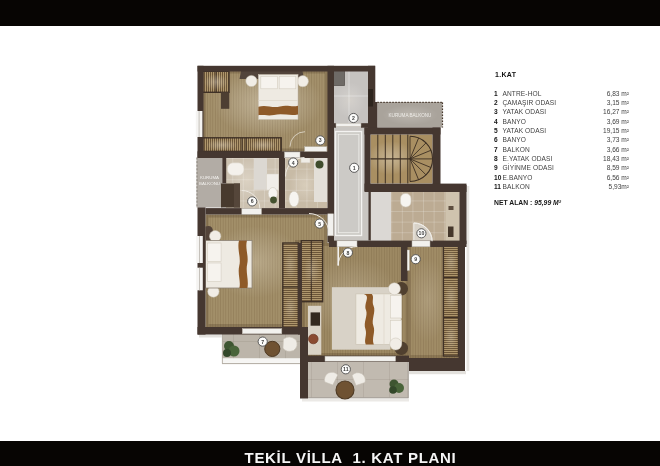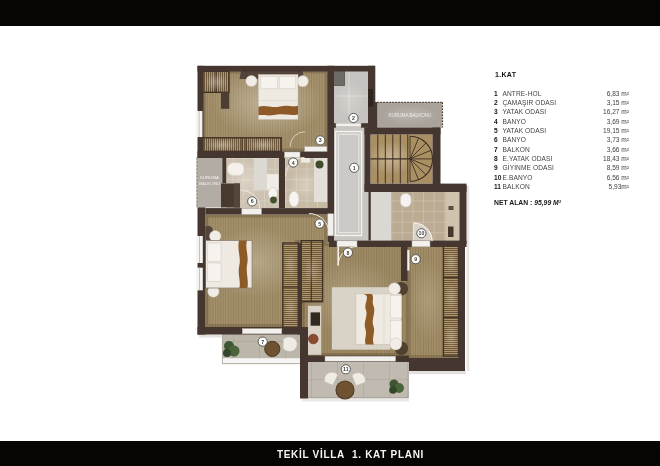--- a/index.html
+++ b/index.html
@@ -12,21 +12,21 @@
   .row .no{position:absolute;left:0;top:0;font-weight:bold;color:#141414;}
   .row .vl{position:absolute;right:0;top:0;}
 </style>
 </head>
 <body>
 
 <div class="bar" style="top:0;height:26px;"></div>
 
 <div class="bar" style="top:440.5px;height:25.5px;"></div>
 
-<div style="position:absolute;top:449px;left:0;width:660px;text-align:center;padding-left:41px;box-sizing:border-box;color:#f5f5f5;font-weight:bold;font-size:10px;letter-spacing:0.7px;">TEKİL VİLLA&nbsp; 1. KAT PLANI</div>
+<div style="position:absolute;top:449px;left:0;width:660px;text-align:center;padding-left:41px;box-sizing:border-box;color:#f5f5f5;font-weight:bold;font-size:15px;letter-spacing:0.7px;">TEKİL VİLLA&nbsp; 1. KAT PLANI</div>
 
 <div class="leg" style="left:495px;top:71px;font-size:7px;font-weight:bold;color:#111;letter-spacing:0.3px;">1.KAT</div>
 
 <div class="row" style="top:89.6px;">
     <span class="no">1</span>
     <span class="nm">ANTRE-HOL</span>
     <span class="vl">6,83 m²</span>
   </div>
 <div class="row" style="top:98.9px;">
     <span class="no">2</span>

